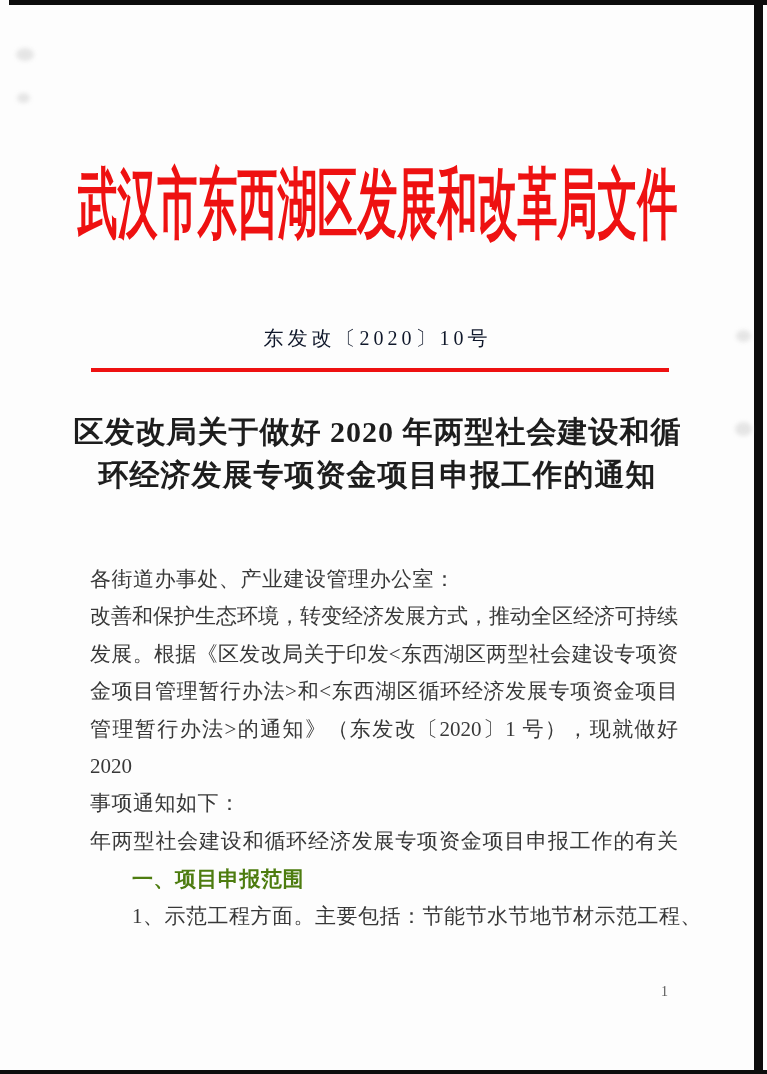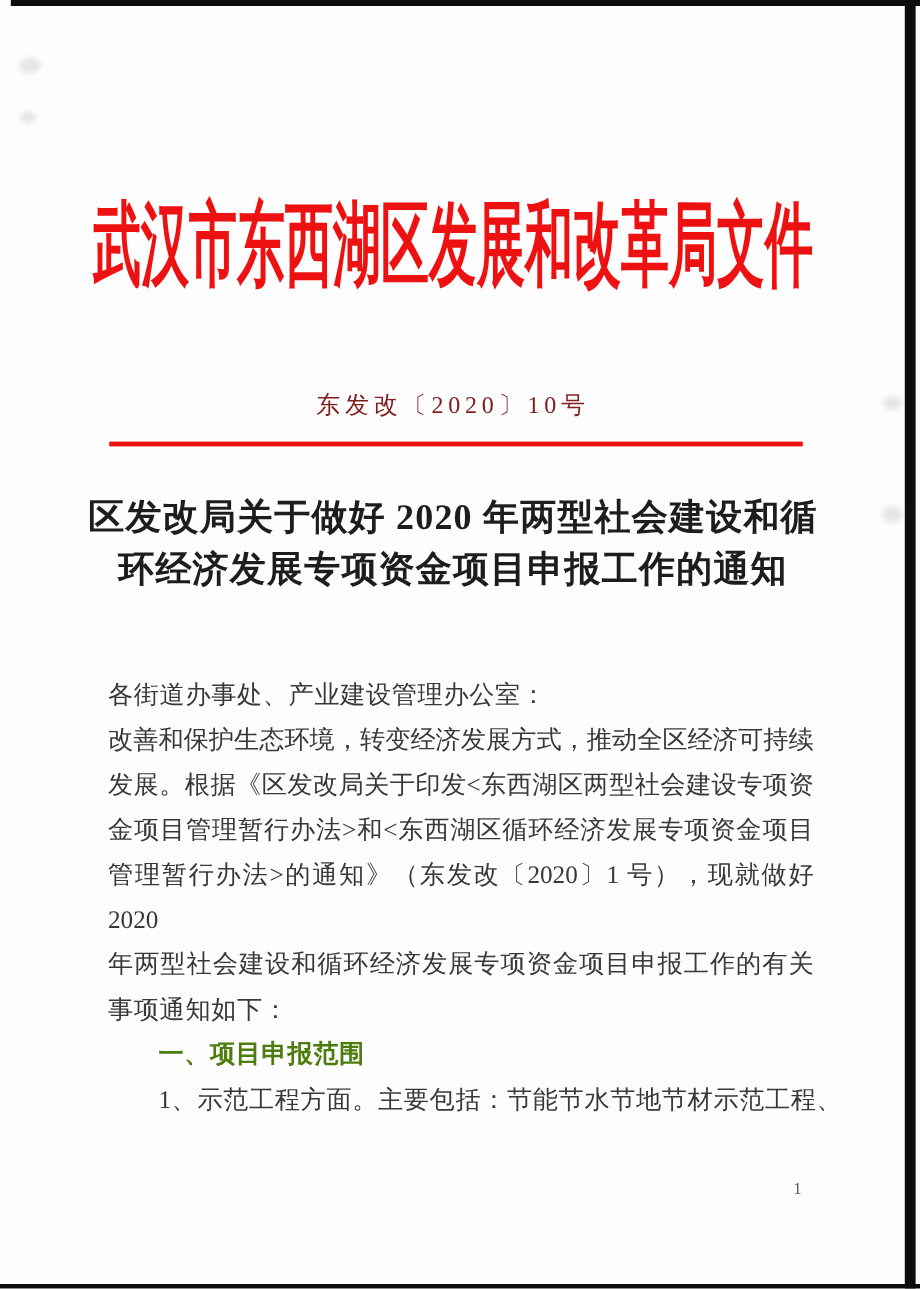--- a/index.html
+++ b/index.html
@@ -31,21 +31,21 @@
     white-space: nowrap;
     transform: scaleY(1.92);
     transform-origin: 50% 0;
     letter-spacing: 0px;
   }
 
   .doc-number {
     position: absolute;
     top: 328px; left: 0; width: 755px;
     text-align: center;
-    color: #7f1d1d;
+    color: #0f172a;
     font-size: 20px;
     letter-spacing: 4px;
     line-height: 20px;
     white-space: nowrap;
   }
 
   .red-rule {
     position: absolute;
     top: 368px; left: 91px;
     width: 578px; height: 4px;
@@ -120,21 +120,21 @@
     <div>区发改局关于做好 2020 年两型社会建设和循</div>
     <div>环经济发展专项资金项目申报工作的通知</div>
   </div>
 
   <div class="body-block">
     <div class="bl">各街道办事处、产业建设管理办公室：</div>
     <div class="bl just">改善和保护生态环境，转变经济发展方式，推动全区经济可持续</div>
     <div class="bl just">发展。根据《区发改局关于印发&lt;东西湖区两型社会建设专项资</div>
     <div class="bl just">金项目管理暂行办法&gt;和&lt;东西湖区循环经济发展专项资金项目</div>
     <div class="bl just">管理暂行办法&gt;的通知》（东发改〔2020〕1 号），现就做好 2020</div>
+    <div class="bl">事项通知如下：</div>
     <div class="bl just">年两型社会建设和循环经济发展专项资金项目申报工作的有关</div>
-    <div class="bl">事项通知如下：</div>
     <div class="bl ind heiti">一、项目申报范围</div>
     <div class="bl ind">1、示范工程方面。主要包括：节能节水节地节材示范工程、</div>
   </div>
 
   <div class="pagenum">1</div>
 
 </div>
 
 </body></html>

